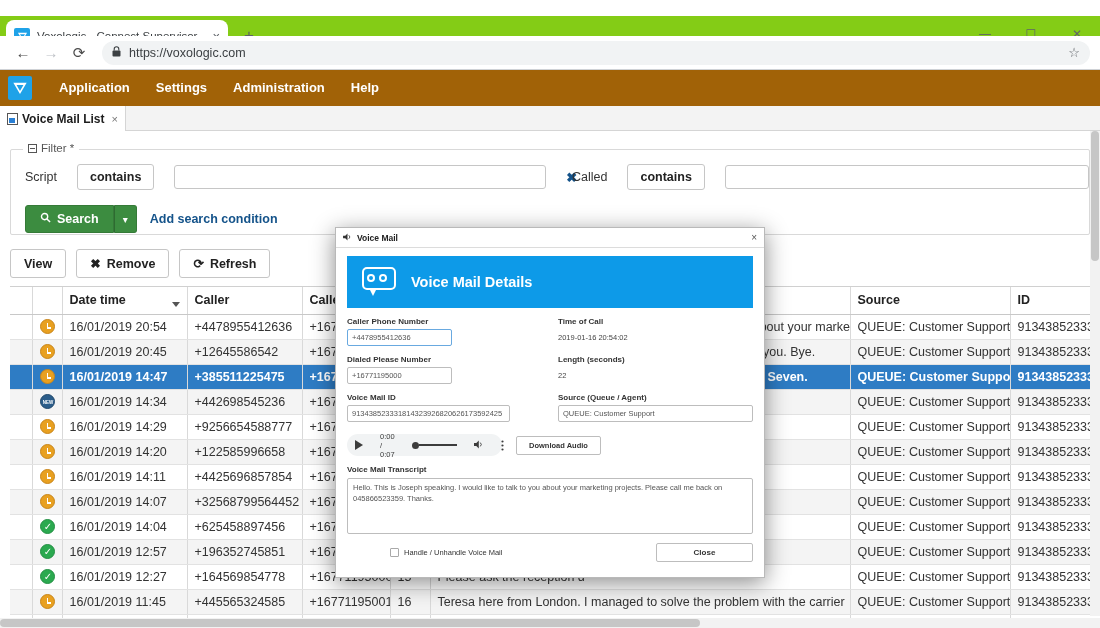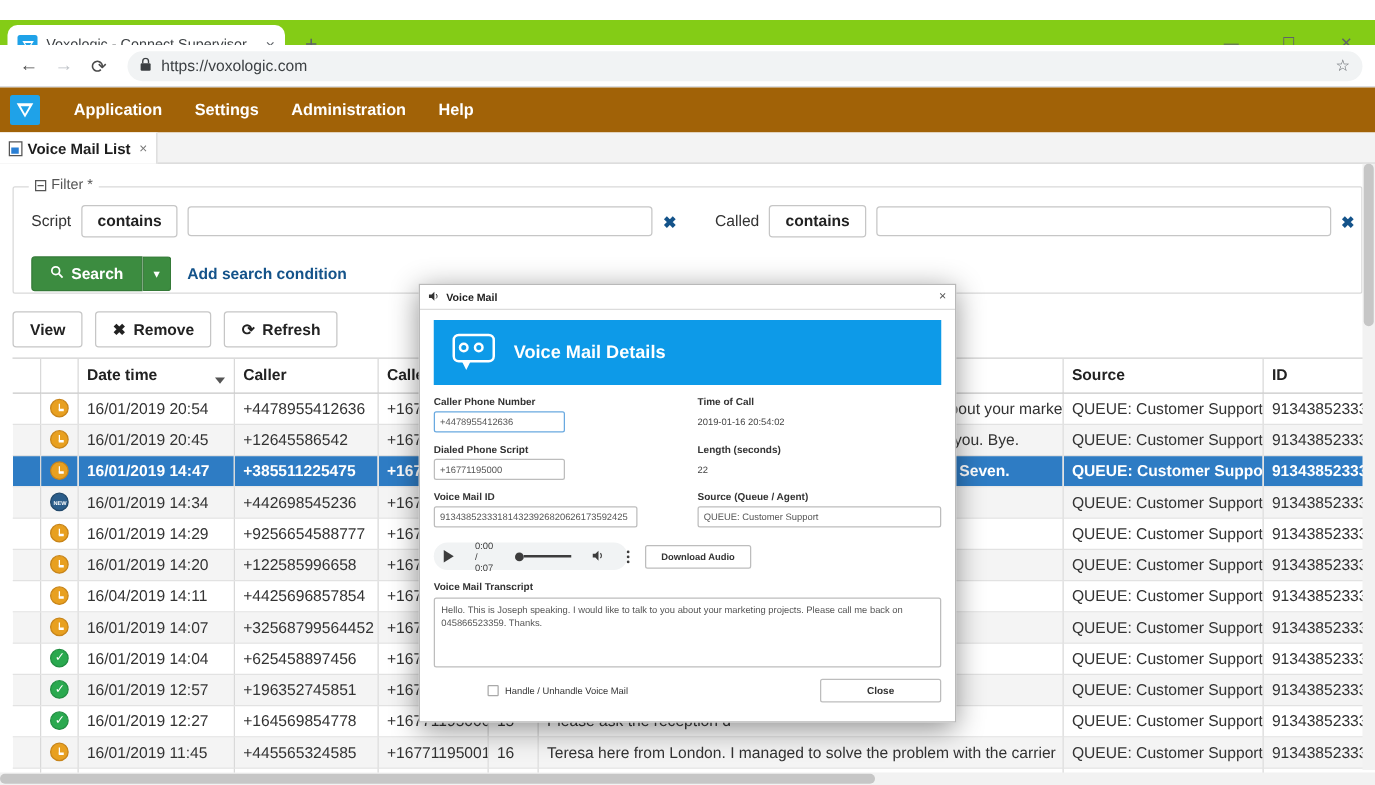--- a/index.html
+++ b/index.html
@@ -107,21 +107,21 @@
     font-size:11.5px; color:#555; display:flex; align-items:center; gap:4px;
   }
   #filter-collapse {
     display:inline-block; width:9px; height:9px; border:1px solid #555;
     position:relative;
   }
   #filter-collapse:after {
     content:""; position:absolute; left:1px; top:3px; width:5px; height:1px;
     background:#555;
   }
-  .filter-row { position:absolute; top:14px; display:flex; align-items:center; gap:8px; }
+  .filter-row { position:absolute; top:14px; display:flex; align-items:center; gap:20px; }
   .filter-label { font-size:12.5px; color:#333; }
   .op-box {
     border:1px solid #c6c6c6; border-radius:3px; background:#fff;
     font-size:12.5px; font-weight:bold; color:#222;
     padding:5px 12px; text-align:center;
   }
   .filter-input {
     border:1px solid #c6c6c6; border-radius:3px; background:#fff;
     height:24px; font-size:12.5px; padding:0 6px; outline:none;
     font-family:"Liberation Sans", sans-serif;
@@ -514,21 +514,21 @@
           <td class="c-caller">+122585996658</td>
           <td class="c-called">+16771195000</td>
           <td class="c-len">21</td>
           <td class="c-trans">Just confirming our talk next we</td>
           <td class="c-src">QUEUE: Customer Support</td>
           <td class="c-id">913438523331</td>
         </tr>
         <tr>
           <td class="c-sel"></td>
           <td class="c-icon"><span class="st-ico st-pending"></span></td>
-          <td class="c-date">16/04/2019 14:11</td>
+          <td class="c-date">16/01/2019 14:11</td>
           <td class="c-caller">+4425696857854</td>
           <td class="c-called">+16771195000</td>
           <td class="c-len">23</td>
           <td class="c-trans">I am calling to schedule our</td>
           <td class="c-src">QUEUE: Customer Support</td>
           <td class="c-id">913438523331</td>
         </tr>
         <tr>
           <td class="c-sel"></td>
           <td class="c-icon"><span class="st-ico st-pending"></span></td>
@@ -627,21 +627,21 @@
           <span class="tail"></span>
       </div>
       <span id="banner-title">Voice Mail Details</span>
     </div>
 
     <div class="fields">
       <div class="fcol">
         <div class="flabel">Caller Phone Number</div>
         <div class="fbox focused">+4478955412636</div>
         <div class="fgap"></div>
-        <div class="flabel">Dialed Phone Script</div>
+        <div class="flabel">Dialed Please Number</div>
         <div class="fbox">+16771195000</div>
         <div class="fgap"></div>
         <div class="flabel">Voice Mail ID</div>
         <div class="fbox" style="width:163px;">913438523331814323926820626173592425</div>
       </div>
       <div class="fcol right">
         <div class="flabel">Time of Call</div>
         <div class="fstatic">2019-01-16 20:54:02</div>
         <div class="fgap"></div>
         <div class="flabel">Length (seconds)</div>

